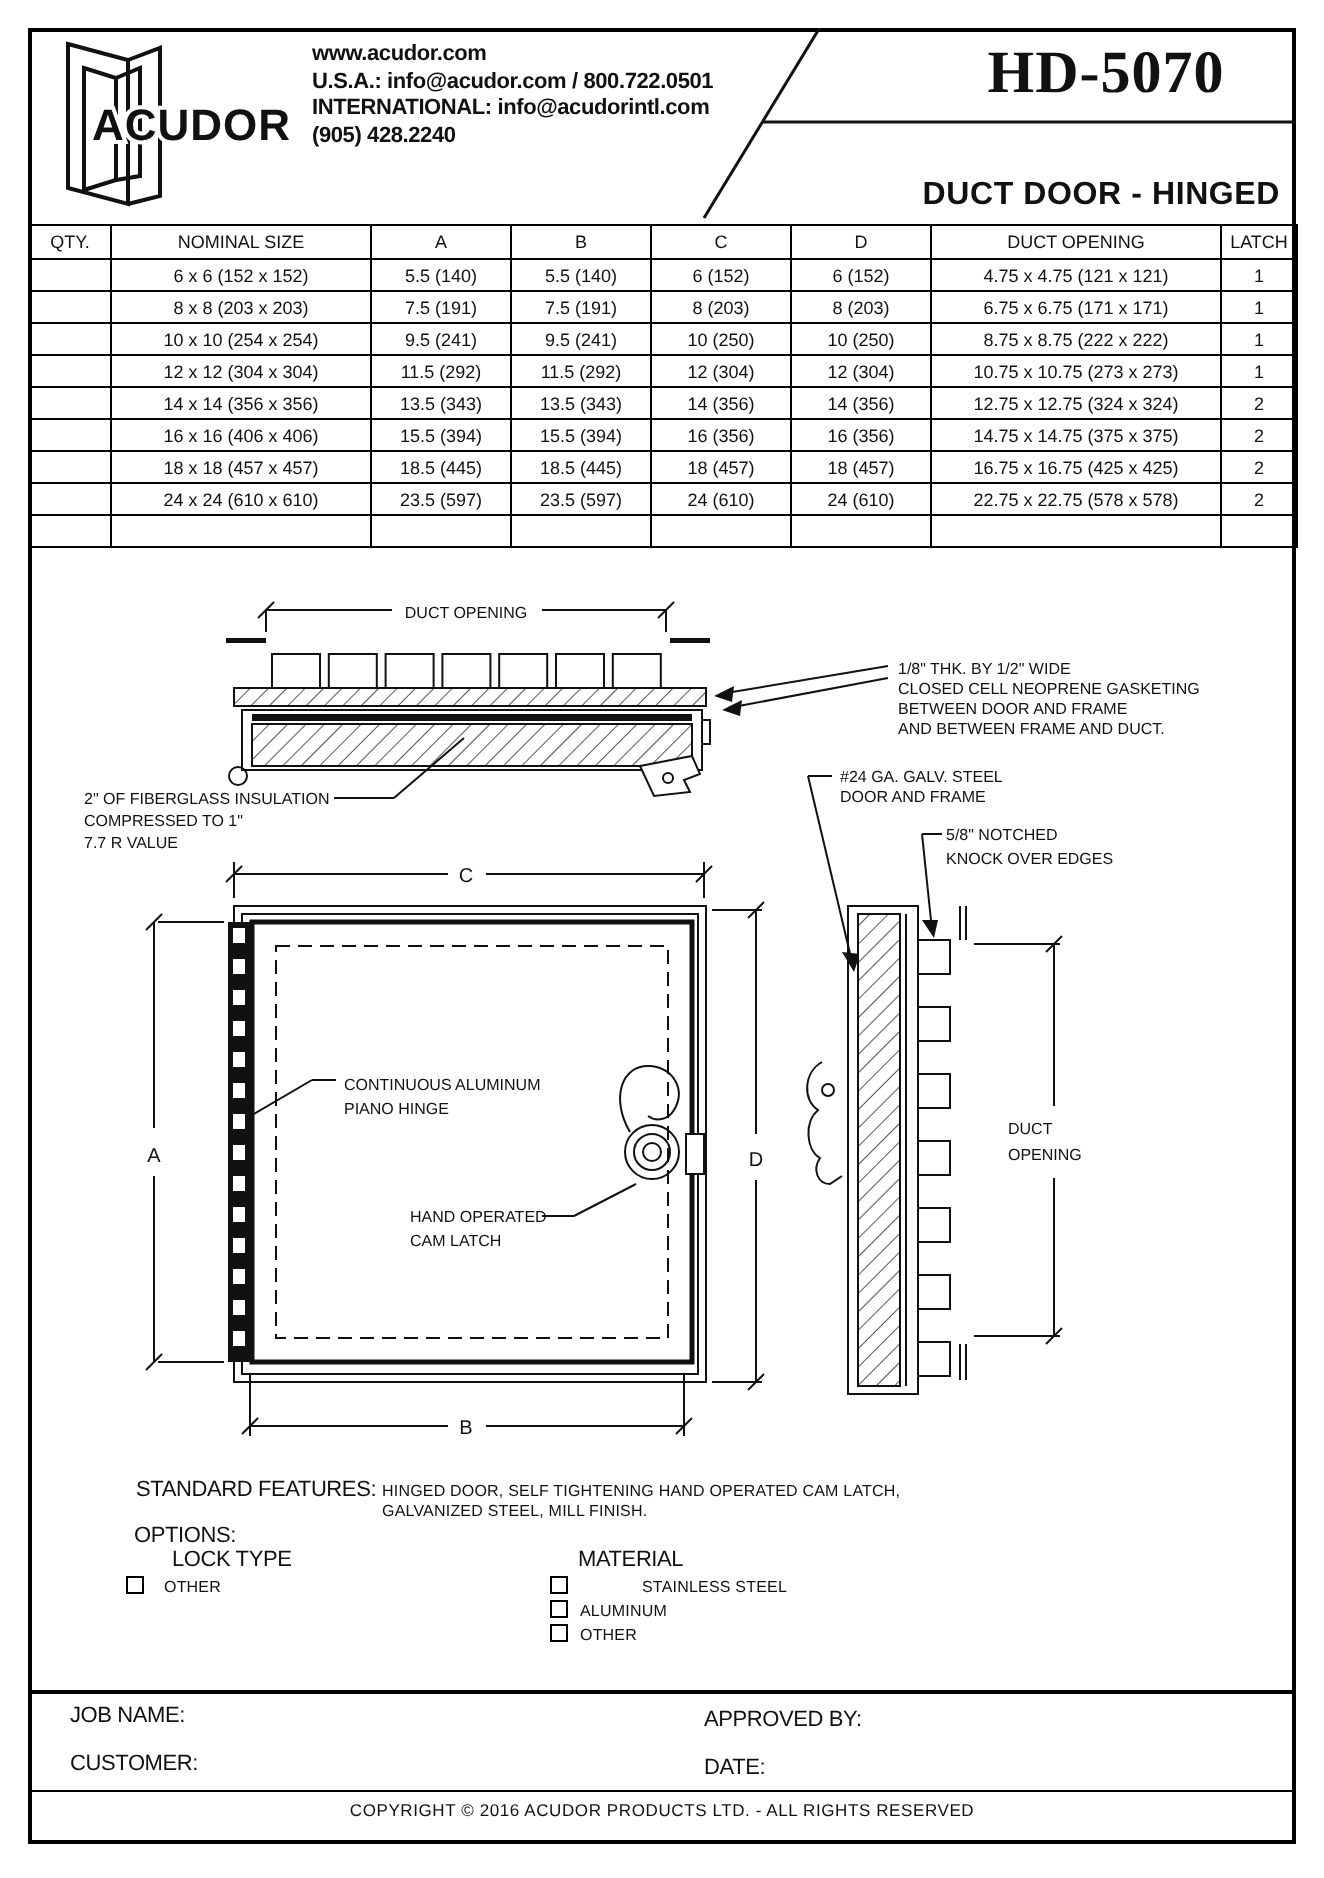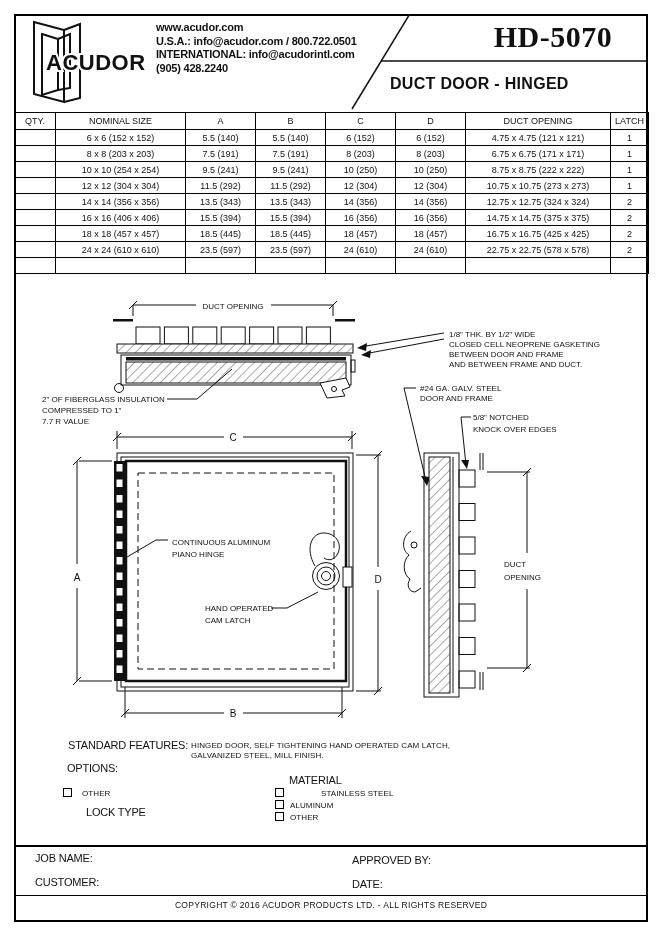--- a/index.html
+++ b/index.html
@@ -3,21 +3,21 @@
 <meta charset="utf-8">
 <style>
   html,body{margin:0;padding:0;background:#e8e8e8;}
   #page{position:relative;width:662px;height:939px;background:#fff;
         font-family:"Liberation Sans","DejaVu Sans",sans-serif;color:#111;overflow:hidden;}
   .abs{position:absolute;}
   #border-frame{left:14px;top:14px;width:634px;height:908px;border:2px solid #000;box-sizing:border-box;}
   
   #contact{left:156px;top:21px;font-size:11px;font-weight:bold;line-height:13.5px;letter-spacing:-0.2px;}
   #model{left:434px;top:20px;width:238px;text-align:center;font-size:30px;font-weight:bold;letter-spacing:0.5px;font-family:Liberation Serif, serif;}
-  #product{left:390px;top:75px;width:250px;text-align:left;font-size:16px;font-weight:bold;letter-spacing:0.3px;}
+  #product{left:390px;top:89px;width:250px;text-align:right;font-size:16px;font-weight:bold;letter-spacing:0.3px;}
   
   #spec-table{position:absolute;left:14px;top:112px;width:634px;border-collapse:collapse;table-layout:fixed;
               font-size:9px;}
   #spec-table th,#spec-table td{border:1px solid #000;padding:0;height:15px;text-align:center;
               font-weight:normal;white-space:nowrap;overflow:hidden;}
   #spec-table th{height:16px;font-size:9px;}
   
   .lbl-lg{font-size:11px;letter-spacing:-0.2px;}
   .lbl-sm{font-size:8px;letter-spacing:0.1px;}
   .cbx{width:9px;height:9px;border:1px solid #000;box-sizing:border-box;background:#fff;}
@@ -369,21 +369,21 @@
       <text class="note" x="504" y="567">DUCT</text>
       <text class="note" x="504" y="580">OPENING</text>
     </g>
   </svg>
 
   <div class="abs lbl-lg" style="left:68px;top:739px;">STANDARD FEATURES:</div>
   <div class="abs lbl-sm" style="left:191px;top:741px;">HINGED DOOR, SELF TIGHTENING HAND OPERATED CAM LATCH,</div>
   <div class="abs lbl-sm" style="left:191px;top:751px;">GALVANIZED STEEL, MILL FINISH.</div>
 
   <div class="abs lbl-lg" style="left:67px;top:762px;">OPTIONS:</div>
-  <div class="abs lbl-lg" style="left:86px;top:774px;margin-top:32px;">LOCK TYPE</div>
+  <div class="abs lbl-lg" style="left:86px;top:774px;">LOCK TYPE</div>
   <div class="abs lbl-lg" style="left:289px;top:774px;">MATERIAL</div>
 
   <div class="abs cbx" style="left:63px;top:788px;"></div>
   <div class="abs lbl-sm" style="left:82px;top:789px;">OTHER</div>
 
   <div class="abs cbx" style="left:275px;top:788px;"></div>
   <div class="abs lbl-sm" style="left:290px;top:789px;margin-left:31px;">STAINLESS STEEL</div>
   <div class="abs cbx" style="left:275px;top:800px;"></div>
   <div class="abs lbl-sm" style="left:290px;top:801px;">ALUMINUM</div>
   <div class="abs cbx" style="left:275px;top:812px;"></div>

